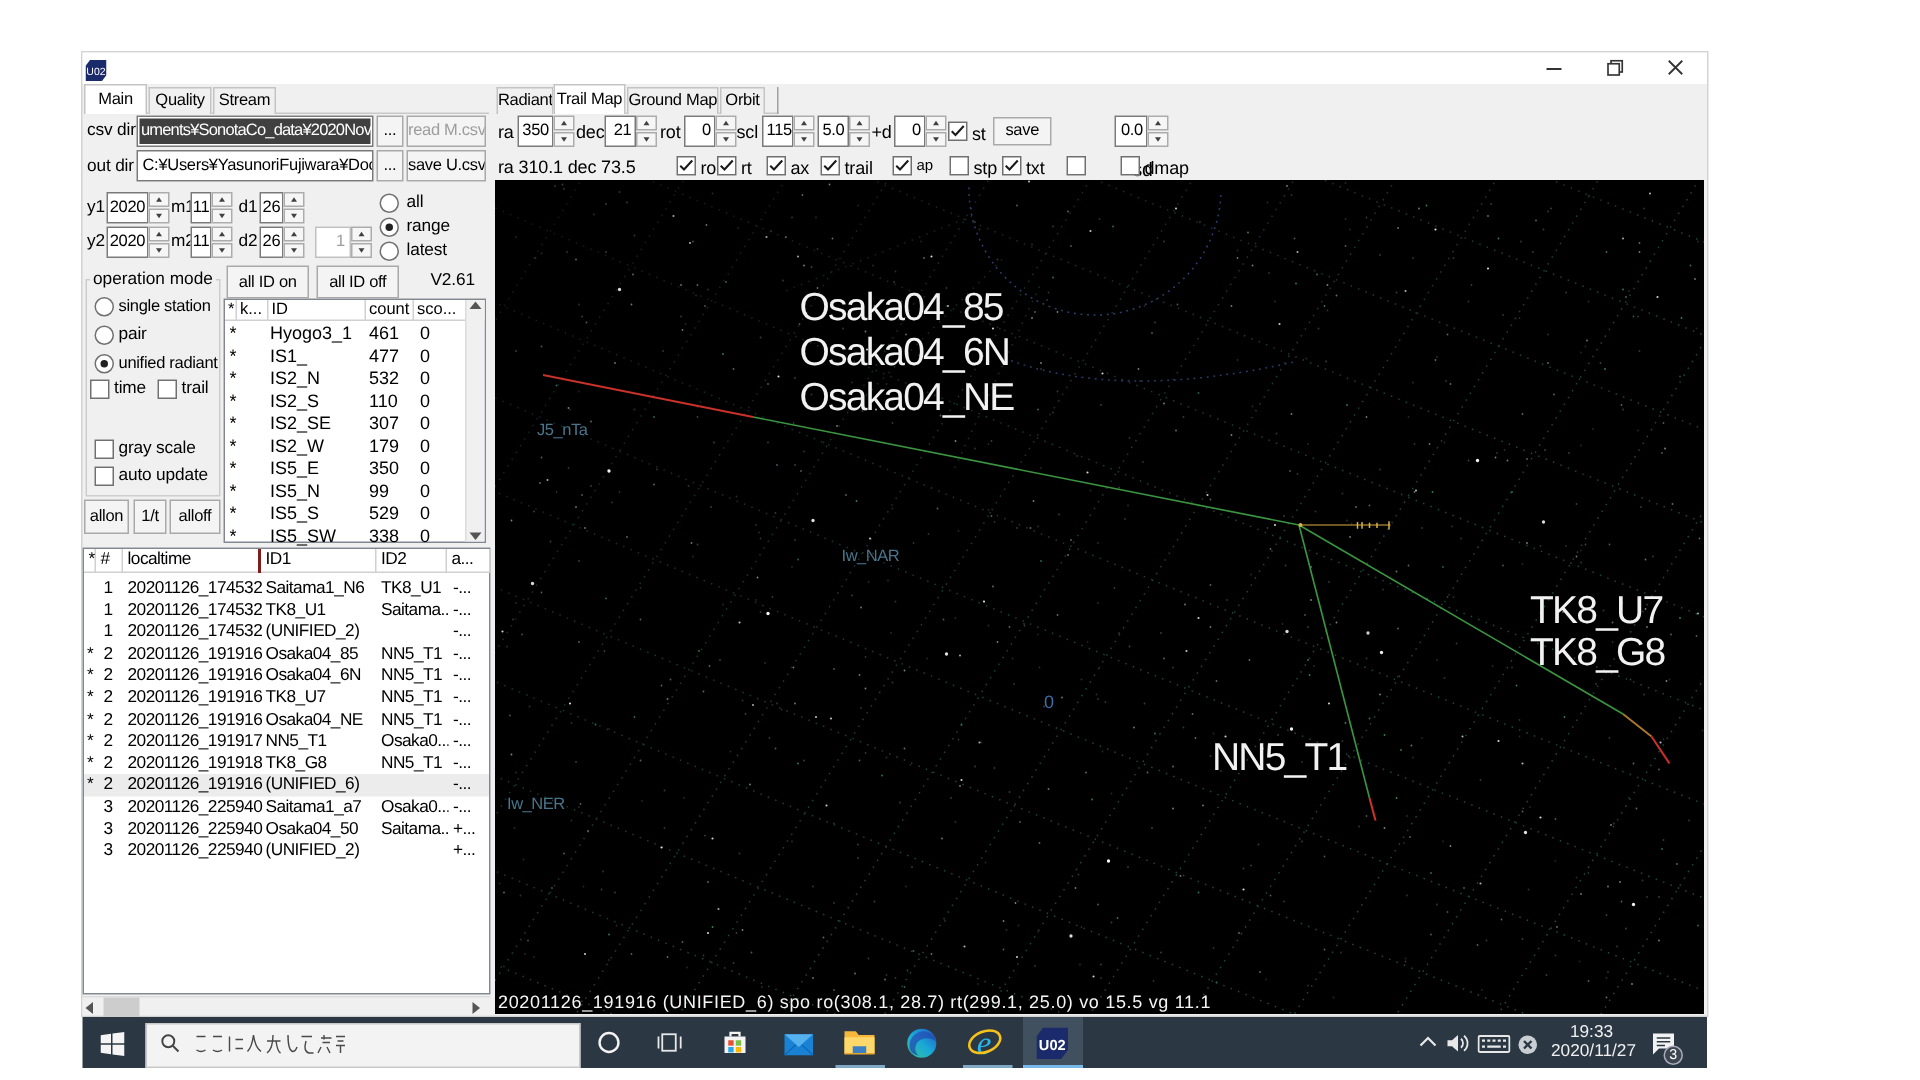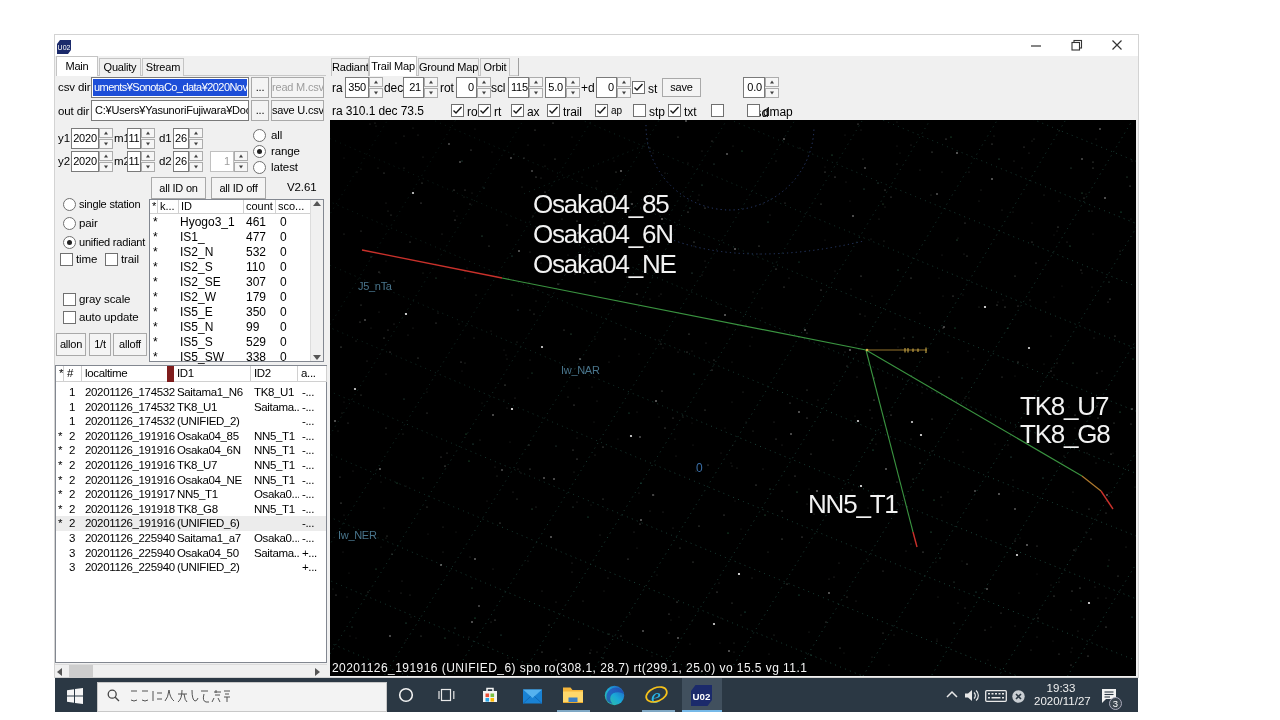--- a/index.html
+++ b/index.html
@@ -35,21 +35,21 @@
     </svg>
     <svg class="ab" style="left:1055px;top:3px" width="14" height="14" viewBox="0 0 14 14">
       <path d="M2.5,2.5 11.5,11.5 M11.5,2.5 2.5,11.5" stroke="#333" stroke-width="1.2"></path>
     </svg>
     <div class="ab" style="left:1px;top:40px;width:270px;height:1px;background:#c8c8c8"></div>
     <div class="tab sel" style="left:1px;top:21px;width:42px;height:20px;line-height:19px">Main</div>
     <div class="tab" style="left:44px;top:23px;width:42px;height:18px;line-height:17px">Quality</div>
     <div class="tab" style="left:87px;top:23px;width:42px;height:18px;line-height:17px">Stream</div>
     <div class="lbl" style="left:3px;top:46px;font-size:11.5px">csv dir</div>
     <div class="fld" style="left:36px;top:42px;width:158px;height:21px;padding:0">
-      <div style="background:#1d4ed8;color:#fff;height:17px;line-height:17px;margin:1px;padding:0 1px;letter-spacing:-0.55px">uments¥SonotaCo_data¥2020Nov</div>
+      <div style="background:#404040;color:#fff;height:17px;line-height:17px;margin:1px;padding:0 1px;letter-spacing:-0.55px">uments¥SonotaCo_data¥2020Nov</div>
     </div>
     <div class="btn" style="left:196px;top:42px;width:18px;height:21px;line-height:18px">...</div>
     <div class="btn" style="left:216px;top:42px;width:53px;height:21px;line-height:19px;color:#9d9d9d">read M.csv</div>
     <div class="lbl" style="left:3px;top:70px;font-size:11.5px">out dir</div>
     <div class="fld" style="left:36px;top:65px;width:158px;height:21px;line-height:19px">C:¥Users¥YasunoriFujiwara¥Docum</div>
     <div class="btn" style="left:196px;top:65px;width:18px;height:21px;line-height:18px">...</div>
     <div class="btn" style="left:216px;top:65px;width:53px;height:21px;line-height:19px">save U.csv</div>
     <div class="lbl" style="left:3px;top:97px">y1</div>
     <div class="fld" style="left:16px;top:93px;width:28px;height:21px;line-height:19px;text-align:center;padding:0">2020</div>
     <div class="spin ab" style="left:44px;top:93px;height:21px">
@@ -118,20 +118,23 @@
       <div class="d" style="height:10px">
         <i></i>
       </div>
     </div>
     <div class="rb" style="left:198px;top:94px"></div>
     <div class="lbl" style="left:216px;top:94px">all</div>
     <div class="rb on" style="left:198px;top:110px"></div>
     <div class="lbl" style="left:216px;top:110px">range</div>
     <div class="rb" style="left:198px;top:126px"></div>
     <div class="lbl" style="left:216px;top:126px">latest</div>
+    <fieldset class="ab" style="left:2px;top:145px;width:90px;height:151px;border:1px solid #cdcdcd">
+      <legend style="font-size:11.5px;margin-left:2px;padding:0 2px;white-space:nowrap">operation mode</legend>
+    </fieldset>
     <div class="rb" style="left:8px;top:163px"></div>
     <div class="lbl" style="left:24px;top:163px;font-size:11px;letter-spacing:-0.2px">single station</div>
     <div class="rb" style="left:8px;top:182px"></div>
     <div class="lbl" style="left:24px;top:182px">pair</div>
     <div class="rb on" style="left:8px;top:201px"></div>
     <div class="lbl" style="left:24px;top:201px;font-size:11px;letter-spacing:-0.2px">unified radiant</div>
     <div class="cb ab" style="left:5px;top:218px"></div>
     <div class="lbl" style="left:21px;top:218px">time</div>
     <div class="cb ab" style="left:50px;top:218px"></div>
     <div class="lbl" style="left:66px;top:218px">trail</div>
@@ -216,21 +219,21 @@
       </div>
       <div style="position:absolute;right:0;top:0;width:13px;height:100%;background:#f0f0f0;border-left:1px solid #dcdcdc">
         <div style="position:absolute;top:1px;left:2px;width:0;height:0;border-left:4px solid transparent;border-right:4px solid transparent;border-bottom:5px solid #555"></div>
         <div style="position:absolute;bottom:1px;left:2px;width:0;height:0;border-left:4px solid transparent;border-right:4px solid transparent;border-top:5px solid #555"></div>
       </div>
     </div>
     <div class="ab" style="left:0px;top:330px;width:272px;height:298px;background:#fff;border:1px solid #828790;font-size:11.5px;letter-spacing:-0.35px">
       <div style="position:absolute;left:0;top:0;width:100%;height:16px;background:#fff;border-bottom:1px solid #d0d0d0">
         <div style="position:absolute;left:0px;top:0;width:8px;height:16px;border-right:1px solid #d0d0d0;padding-left:3px;line-height:15px">*</div>
         <div style="position:absolute;left:8px;top:0;width:18px;height:16px;border-right:1px solid #d0d0d0;padding-left:3px;line-height:15px">#</div>
-        <div style="position:absolute;left:26px;top:0;width:92px;height:16px;border-right:7px solid #7f1d1d;padding-left:3px;line-height:15px">localtime</div>
+        <div style="position:absolute;left:26px;top:0;width:92px;height:16px;border-right:2px solid #7f1d1d;padding-left:3px;line-height:15px">localtime</div>
         <div style="position:absolute;left:118px;top:0;width:77px;height:16px;border-right:1px solid #d0d0d0;padding-left:3px;line-height:15px">ID1</div>
         <div style="position:absolute;left:195px;top:0;width:47px;height:16px;border-right:1px solid #d0d0d0;padding-left:3px;line-height:15px">ID2</div>
         <div style="position:absolute;left:242px;top:0;width:29px;height:16px;border-right:1px solid #d0d0d0;padding-left:3px;line-height:15px">a...</div>
       </div>
       <div style="position:absolute;left:0;top:19px;width:100%;height:14.6px;line-height:14.6px;">
         <span style="position:absolute;left:13px">1</span>
         <span style="position:absolute;left:29px">20201126_174532</span>
         <span style="position:absolute;left:121px">Saitama1_N6</span>
         <span style="position:absolute;left:198px;width:45px;overflow:hidden;display:inline-block">TK8_U1</span>
         <span style="position:absolute;left:246px">-...</span>

